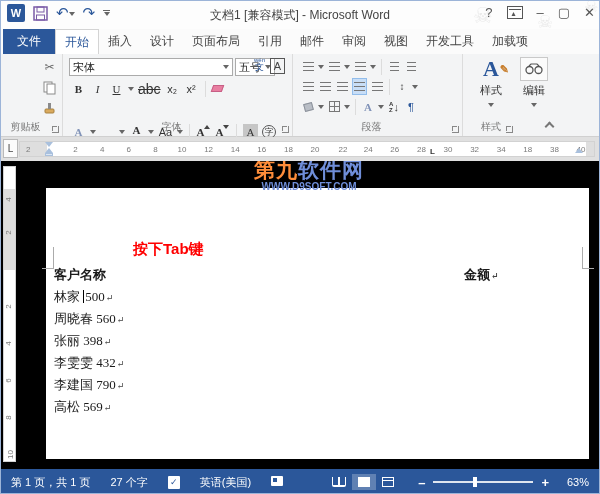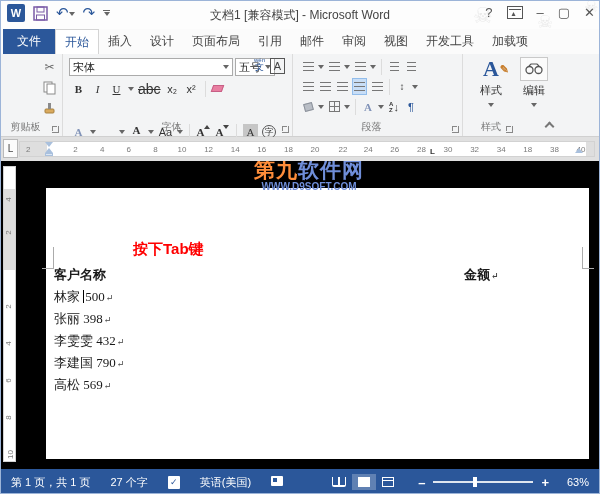--- a/index.html
+++ b/index.html
@@ -419,20 +419,21 @@
       <div class="cm cm-left"></div>
       <div class="cm cm-right"></div>
       <div class="annotation">按下Tab键</div>
       <div class="doccontent">
         <div class="headrow">
           <span>客户名称</span>
           <span class="col-amount"><span>金额</span><span class="pmark">↵</span></span>
         </div>
         <div id="doc-rows">
             <div class="doc-line"><span>林家 </span><span class="cursor"></span><span>500</span><span class="pmark">↵</span></div>
+            <div class="doc-line"><span>周晓春 </span><span>560</span><span class="pmark">↵</span></div>
             <div class="doc-line"><span>张丽 </span><span>398</span><span class="pmark">↵</span></div>
             <div class="doc-line"><span>李雯雯 </span><span>432</span><span class="pmark">↵</span></div>
             <div class="doc-line"><span>李建国 </span><span>790</span><span class="pmark">↵</span></div>
             <div class="doc-line"><span>高松 </span><span>569</span><span class="pmark">↵</span></div>
           </div>
       </div>
     </div>
   </div>
 
   <div class="statusbar">

